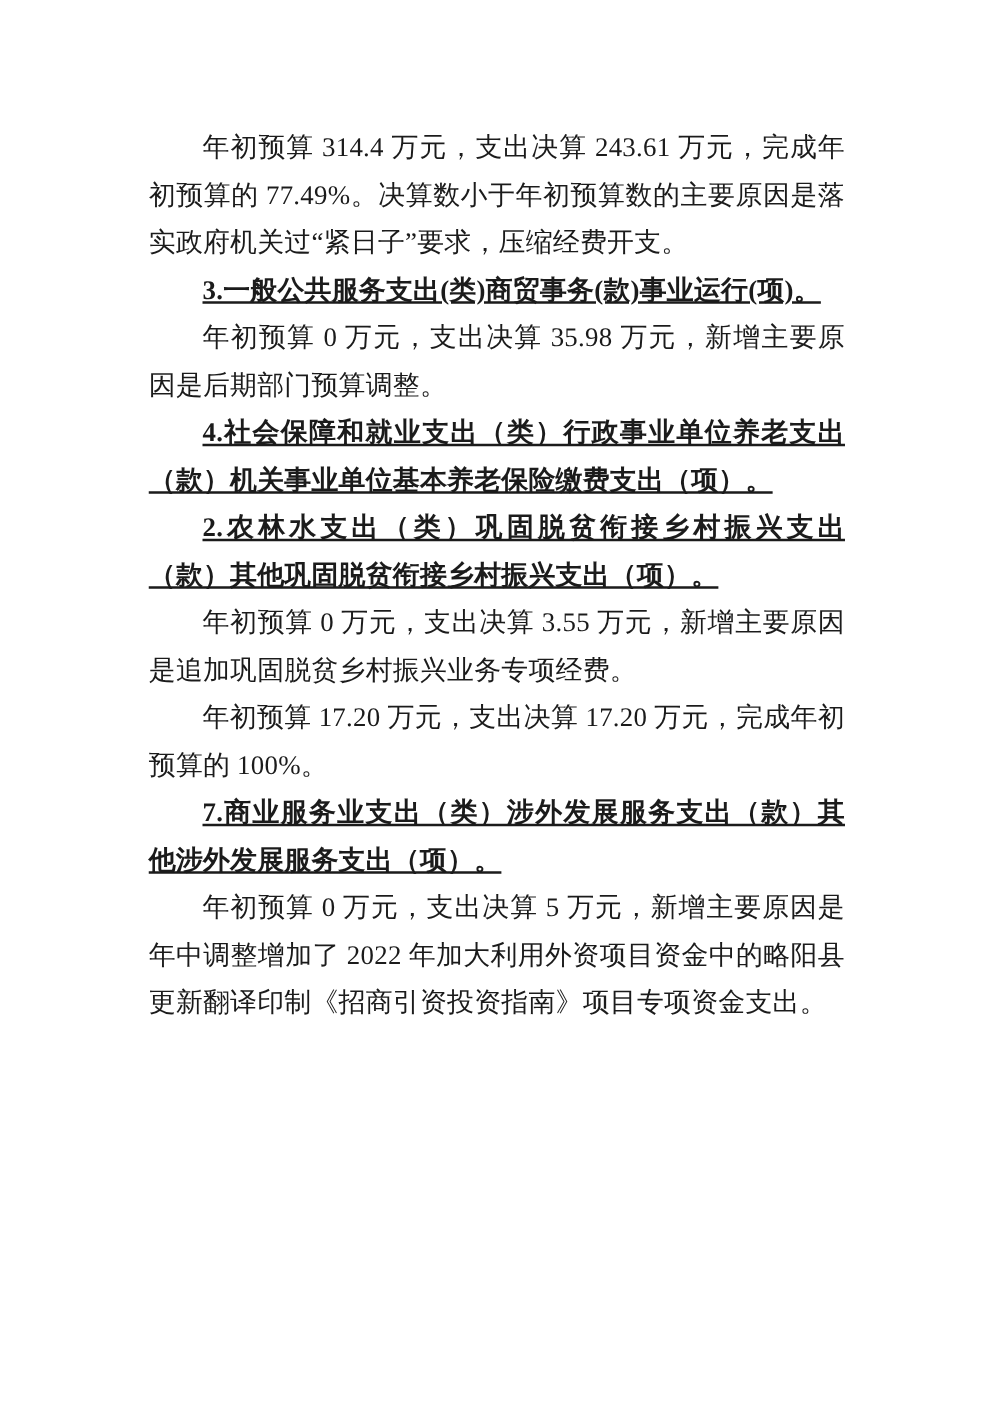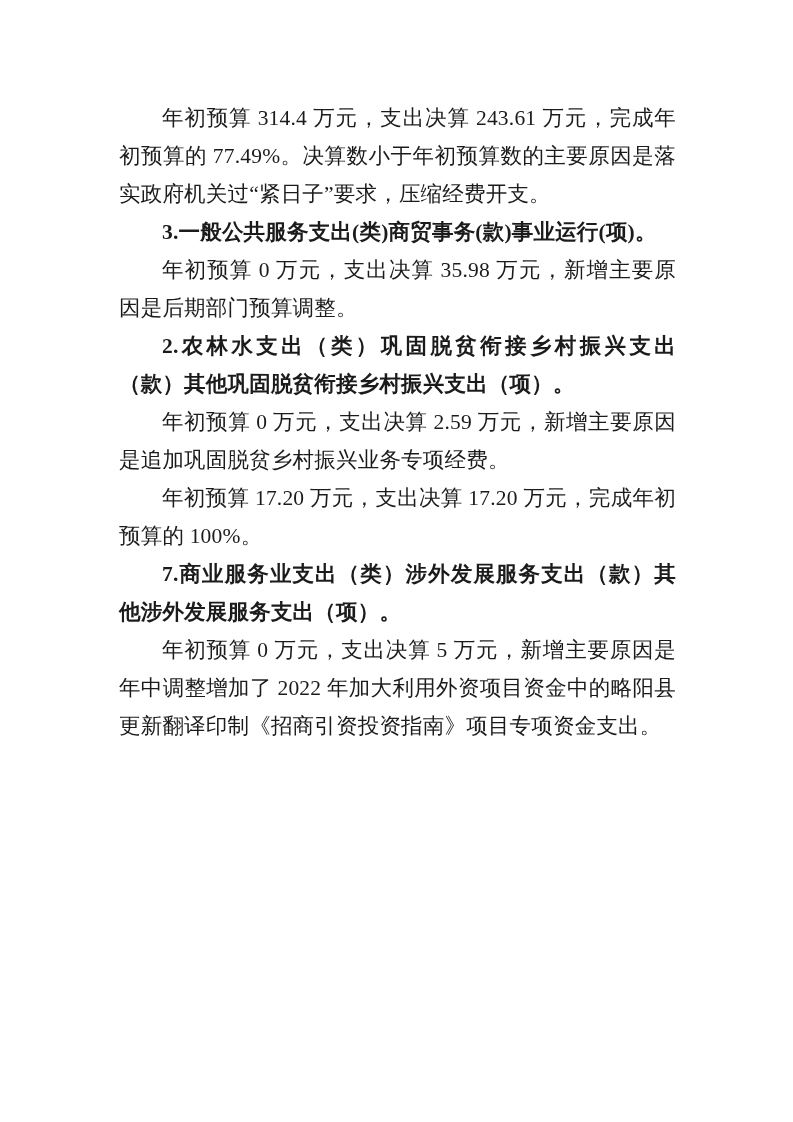--- a/index.html
+++ b/index.html
@@ -33,29 +33,31 @@
     line-height: 38px;
     text-align: justify;
     text-indent: 2em;
     letter-spacing: 0.2px;
   }
   .doc-body p.heading {
     font-weight: bold;
   }
   .bold-char {
     font-weight: bold;
+    text-decoration: underline;
   }
 </style>
 </head>
 <body style="background: rgb(255, 255, 255); color: rgb(27, 27, 27);">
 
 <div class="page">
   <div class="doc-body" id="doc-body">
       <p class="para"><span>年初预算 314.4 万元，支出决算 243.61 万元，完成年初预算的 77.49%。决算数小于年初预算数的主要原因是落实政府机关过“紧日子”要求，压缩经费开支。</span></p>
       <p class="heading"><span class="bold-char">3.一般公共服务支出(类)商贸事务(款)事业运行(项)。</span></p>
       <p class="para"><span>年初预算 0 万元，支出决算 35.98 万元，新增主要原因是后期部门预算调整。</span></p>
+      <p class="heading"><span class="bold-char">4.社会保障和就业支出（类）行政事业单位养老支出（款）机关事业单位基本养老保险缴费支出（项）。</span></p>
       <p class="heading"><span class="bold-char">2.农林水支出（类）巩固脱贫衔接乡村振兴支出（款）其他巩固脱贫衔接乡村振兴支出（项）。</span></p>
-      <p class="para"><span>年初预算 0 万元，支出决算 2.59 万元，新增主要原因是追加巩固脱贫乡村振兴业务专项经费。</span></p>
+      <p class="para"><span>年初预算 0 万元，支出决算 3.55 万元，新增主要原因是追加巩固脱贫乡村振兴业务专项经费。</span></p>
       <p class="para"><span>年初预算 17.20 万元，支出决算 17.20 万元，完成年初预算的 100%。</span></p>
       <p class="heading"><span class="bold-char">7.商业服务业支出（类）涉外发展服务支出（款）其他涉外发展服务支出（项）。</span></p>
       <p class="para"><span>年初预算 0 万元，支出决算 5 万元，新增主要原因是年中调整增加了 2022 年加大利用外资项目资金中的略阳县更新翻译印制《招商引资投资指南》项目专项资金支出。</span></p>
     </div>
 </div>
 
 </body></html>

